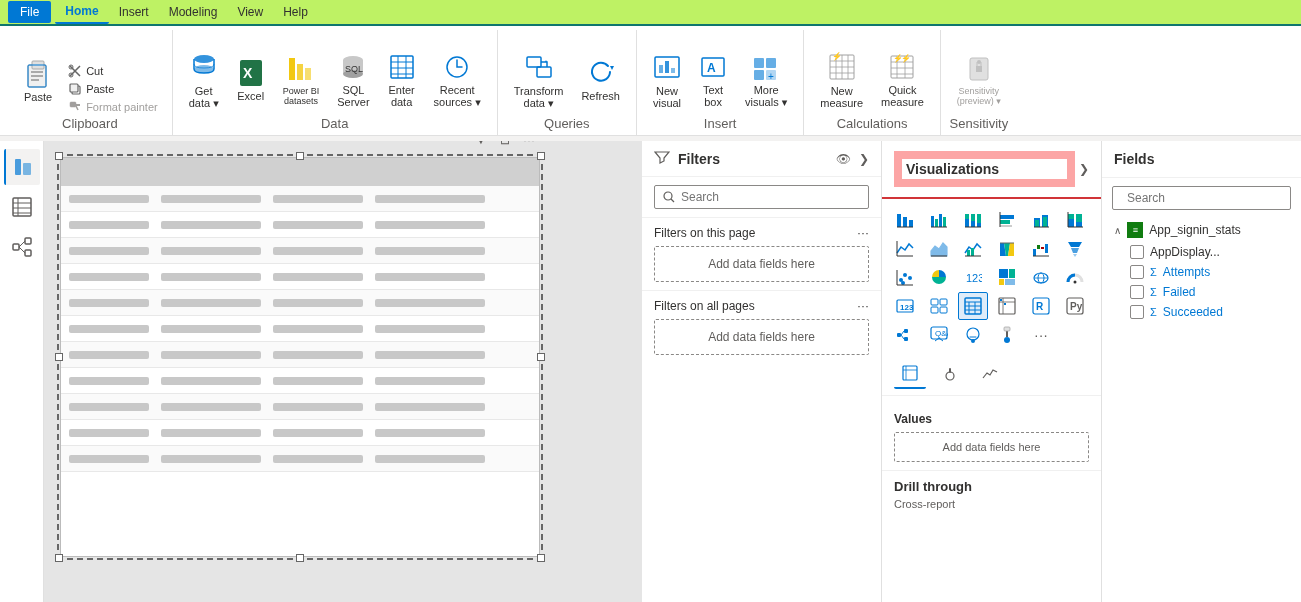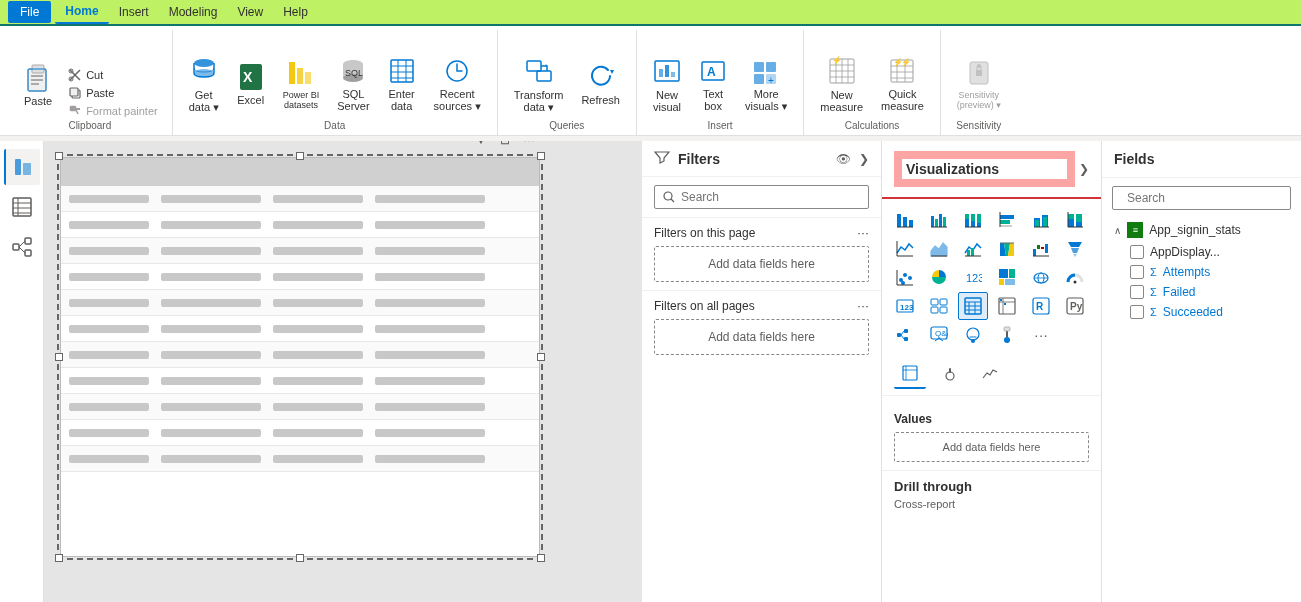--- a/index.html
+++ b/index.html
@@ -45,21 +45,21 @@
       display: flex;
       flex-direction: column;
       align-items: center;
       padding: 0 8px;
       border-right: 1px solid #e0e0e0;
       height: 100%;
       justify-content: space-between;
     }
     .ribbon-group:last-child { border-right: none; }
     .ribbon-group-label {
-      font-size: 10px;
+      font-size: 13px;
       color: #605e5c;
       margin-top: auto;
       padding-bottom: 4px;
       text-align: right;
     }
     .ribbon-items {
       display: flex;
       align-items: flex-end;
       gap: 2px;
       flex: 1;

